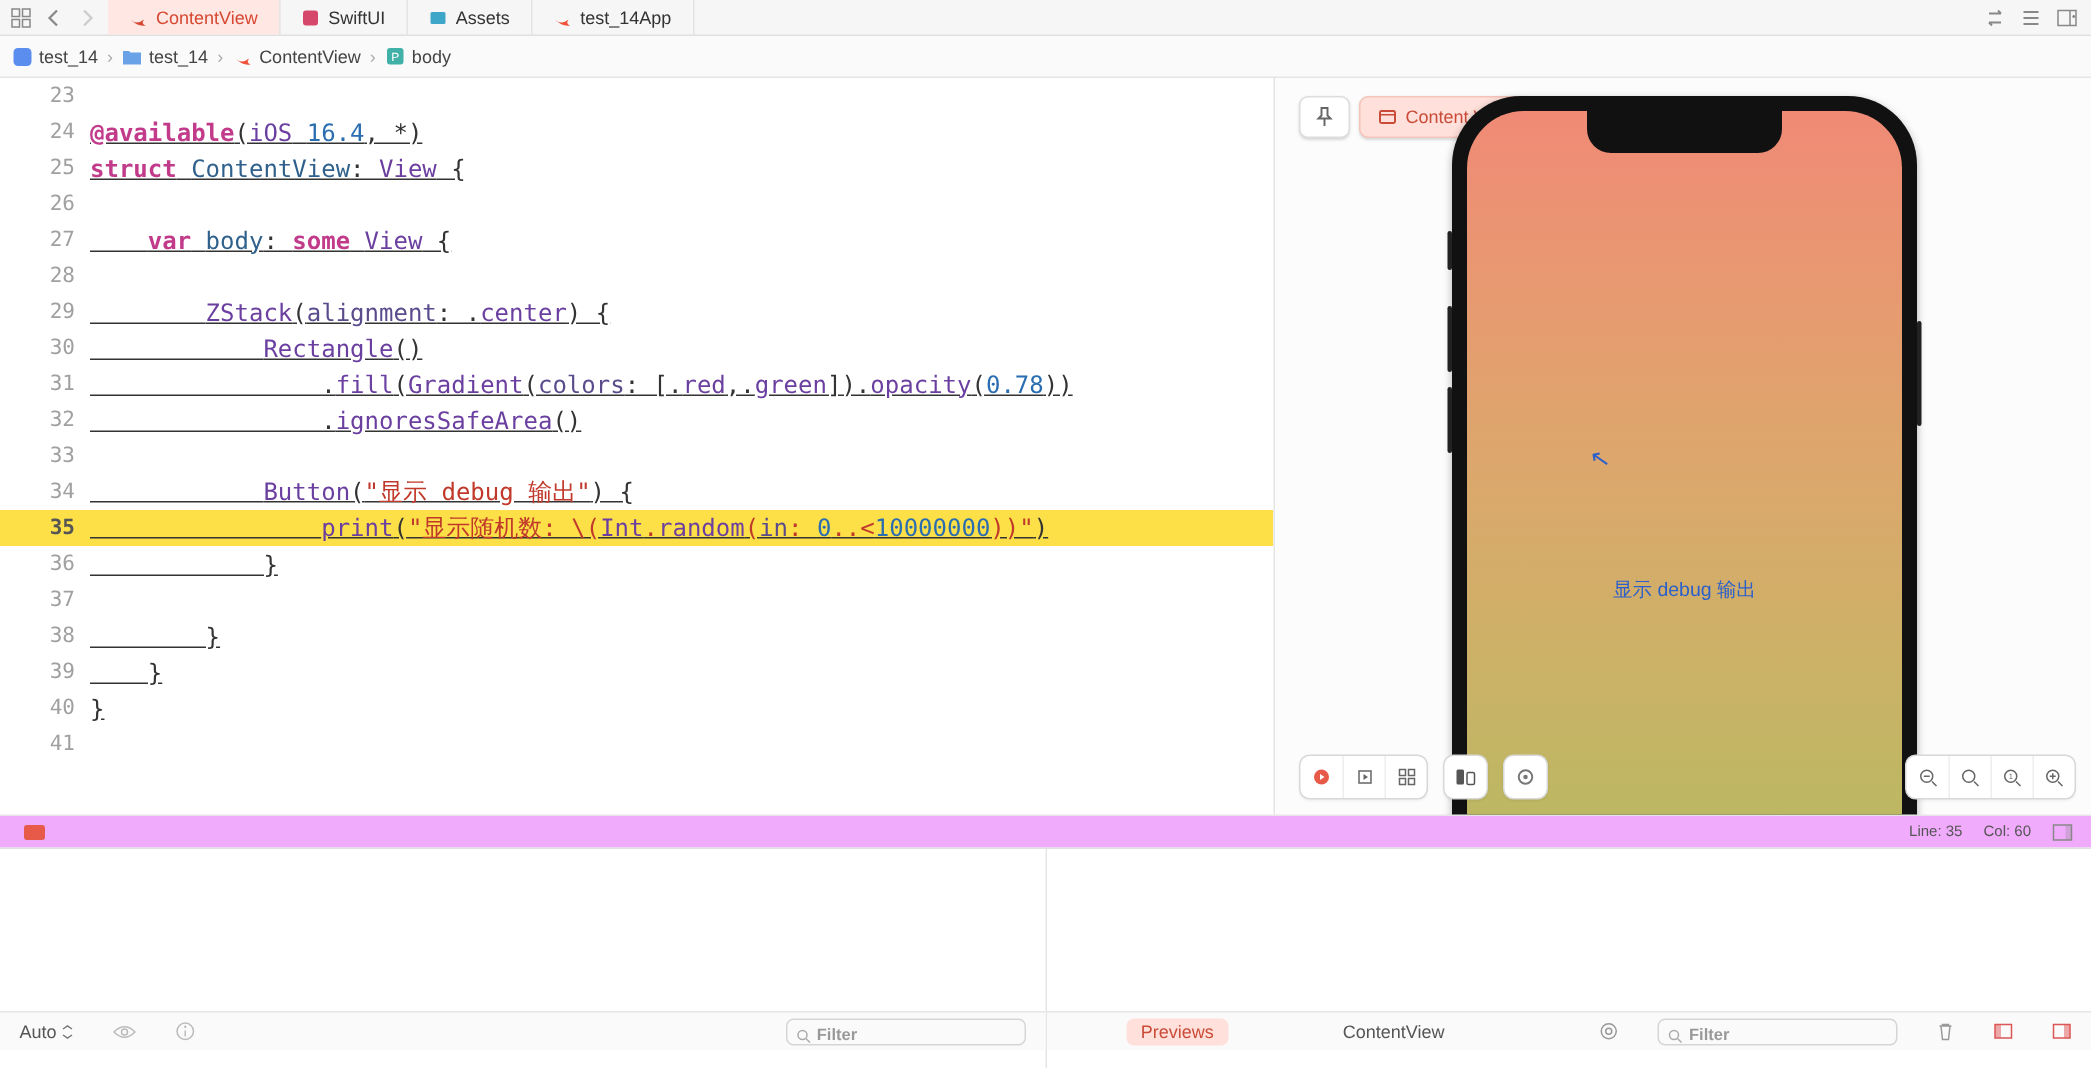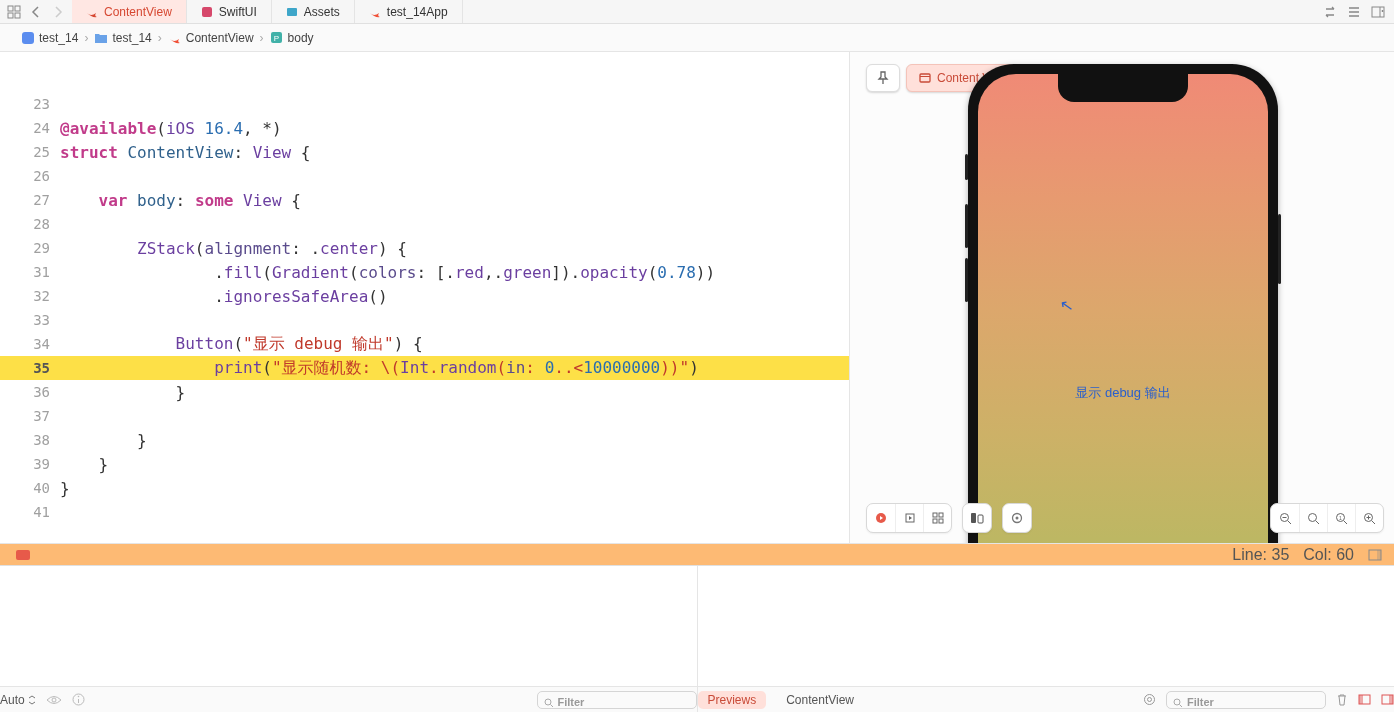--- a/index.html
+++ b/index.html
@@ -46,62 +46,62 @@
     align-items: center;
     gap: 8px;
     padding: 0 8px;
   }
 
   
   .breadcrumb {
     height: 28px;
     display: flex;
     align-items: center;
-    padding: 0 21px;
+    padding: 0 8px;
     gap: 4px;
     font-size: 12px;
     color: #444;
     border-bottom: 1px solid #e5e5e5;
     background: #fafafa;
   }
   .breadcrumb .sep { color: #aaa; margin: 0 2px; }
   .breadcrumb .bc-ico { width: 14px; height:14px; display:inline-flex; align-items:center; justify-content:center;}
 
   
   .main {
     display: flex;
     height: calc(716px - 24px - 28px - 147px - 26px);
   }
 
   .editor {
     flex: 1;
     position: relative;
     overflow: hidden;
     background: #fff;
-    margin-top: 40px;
   }
   .code-row {
     display: flex;
     height: 24px;
     align-items: center;
   }
   .gutter-cell {
     width: 60px;
     text-align: right;
     padding-right: 10px;
     color: #a0a0a0;
     font-family: "SF Mono", Menlo, monospace;
     font-size: 14px;
   }
   .line {
     flex: 1;
     font-family: "SF Mono", Menlo, monospace;
     font-size: 16px;
     white-space: pre;
     color: #333;
+    text-decoration: underline;
   }
   .code-row.highlighted { background: #fde047; }
   .code-row.highlighted .gutter-cell { color:#555; font-weight:600; }
 
   
   .kw-pink { color: #c13b8a; font-weight:600;}
   .kw-type { color: #30618c; }
   .kw-purple { color: #6b3fa0; }
   .kw-prop { color: #5a4b8c; }
   .str { color: #c0392b; }
@@ -216,68 +216,69 @@
     border:1px solid #d8d8d8;
     border-radius:7px;
     box-shadow:0 1px 2px rgba(0,0,0,.06);
   }
   .zoom-group .tb-btn + .tb-btn { border-left:1px solid #eee; }
 
   
   .status-strip {
     height: 22px;
     border-top: 1px solid #e5e5e5;
-    background: #fdba74;
+    background: #f0abfc;
     display:flex;
     align-items:center;
     justify-content:flex-end;
     padding: 0 12px;
-    font-size:16px;
+    font-size:10px;
     color:#555;
     gap:14px;
   }
   .status-strip .left-chip {
     margin-right:auto;
     margin-left:4px;
     width:14px;height:10px;border-radius:2px;background:#e75a4a;
   }
 
   
   .console-area {
     height: 147px;
     display:flex;
     border-top:1px solid #e0e0e0;
   }
   .console-left { flex:1; border-right:1px solid #e5e5e5; position:relative;}
   .console-right { flex:1; position:relative; }
 
   .console-footer {
-    position:absolute; bottom:0; left:0; right:0;
+    position:absolute; bottom:12px; left:0; right:0;
     height:26px;
     border-top:1px solid #e5e5e5;
     display:flex;
     align-items:center;
-    padding:0 0;
-    gap:10px;
+    padding:0 13px;
+    gap:26px;
     font-size:12px;
     color:#555;
     background:#fafafa;
   }
   .filter-input {
     display:flex; align-items:flex-end; gap:4px;
     border:1px solid #d5d5d5; border-radius:5px;
     height:18px; padding:0 6px;
     color:#999;
     flex:0 0 160px;
     font-size:11px;
     font-weight:bold;
   }
   .pill {
     padding:2px 10px; border-radius:5px;
     font-size:12px;
+    margin-left:40px;
   }
   .pill.active { background:#ffe0da; color:#c94b38;}
   .spacer { flex:1; }
   .mini-ico { color:#888; }
 
   svg { display:block; }
 </style>
 </head>
 <body>
 
@@ -414,20 +415,24 @@
       </div>
       <div class="code-row">
         <div class="gutter-cell">28</div>
         <div class="line"></div>
       </div>
       <div class="code-row">
         <div class="gutter-cell">29</div>
         <div class="line">        <span class="kw-purple">ZStack</span>(<span class="kw-prop">alignment</span>: .<span class="kw-purple">center</span>) {</div>
       </div>
       <div class="code-row">
+        <div class="gutter-cell">30</div>
+        <div class="line">            <span class="kw-purple">Rectangle</span>()</div>
+      </div>
+      <div class="code-row">
         <div class="gutter-cell">31</div>
         <div class="line">                .<span class="kw-purple">fill</span>(<span class="kw-purple">Gradient</span>(<span class="kw-prop">colors</span>: [.<span class="kw-purple">red</span>,.<span class="kw-purple">green</span>]).<span class="kw-purple">opacity</span>(<span class="num">0.78</span>))</div>
       </div>
       <div class="code-row">
         <div class="gutter-cell">32</div>
         <div class="line">                .<span class="kw-purple">ignoresSafeArea</span>()</div>
       </div>
       <div class="code-row">
         <div class="gutter-cell">33</div>
         <div class="line"></div>

